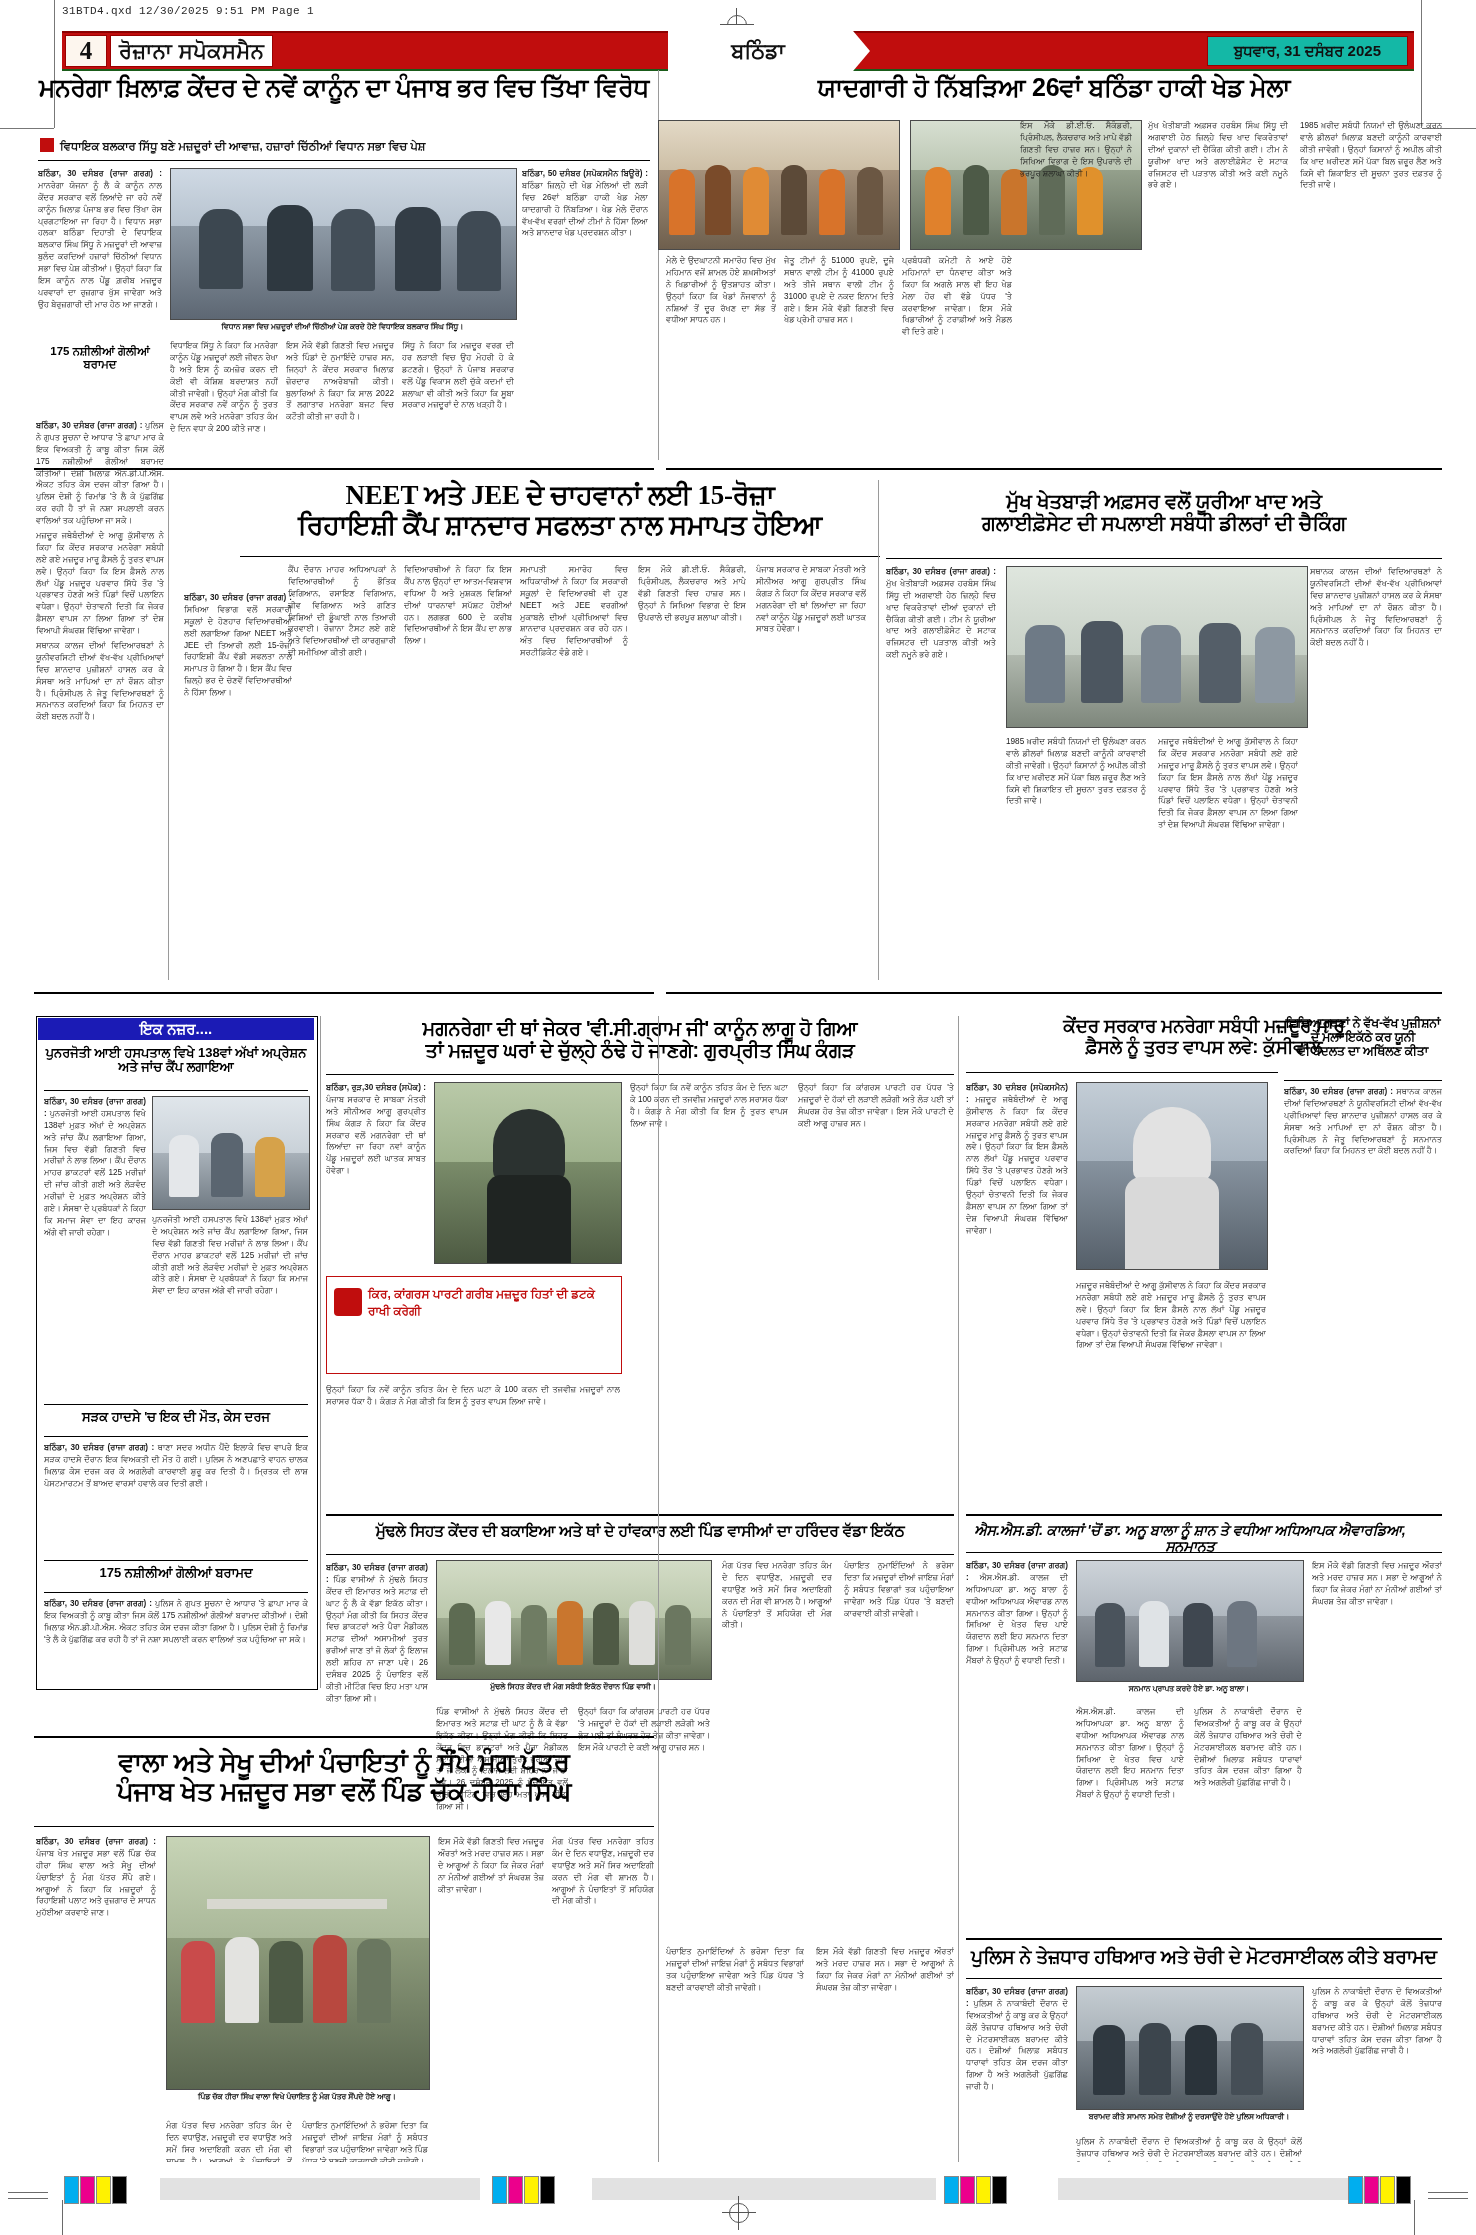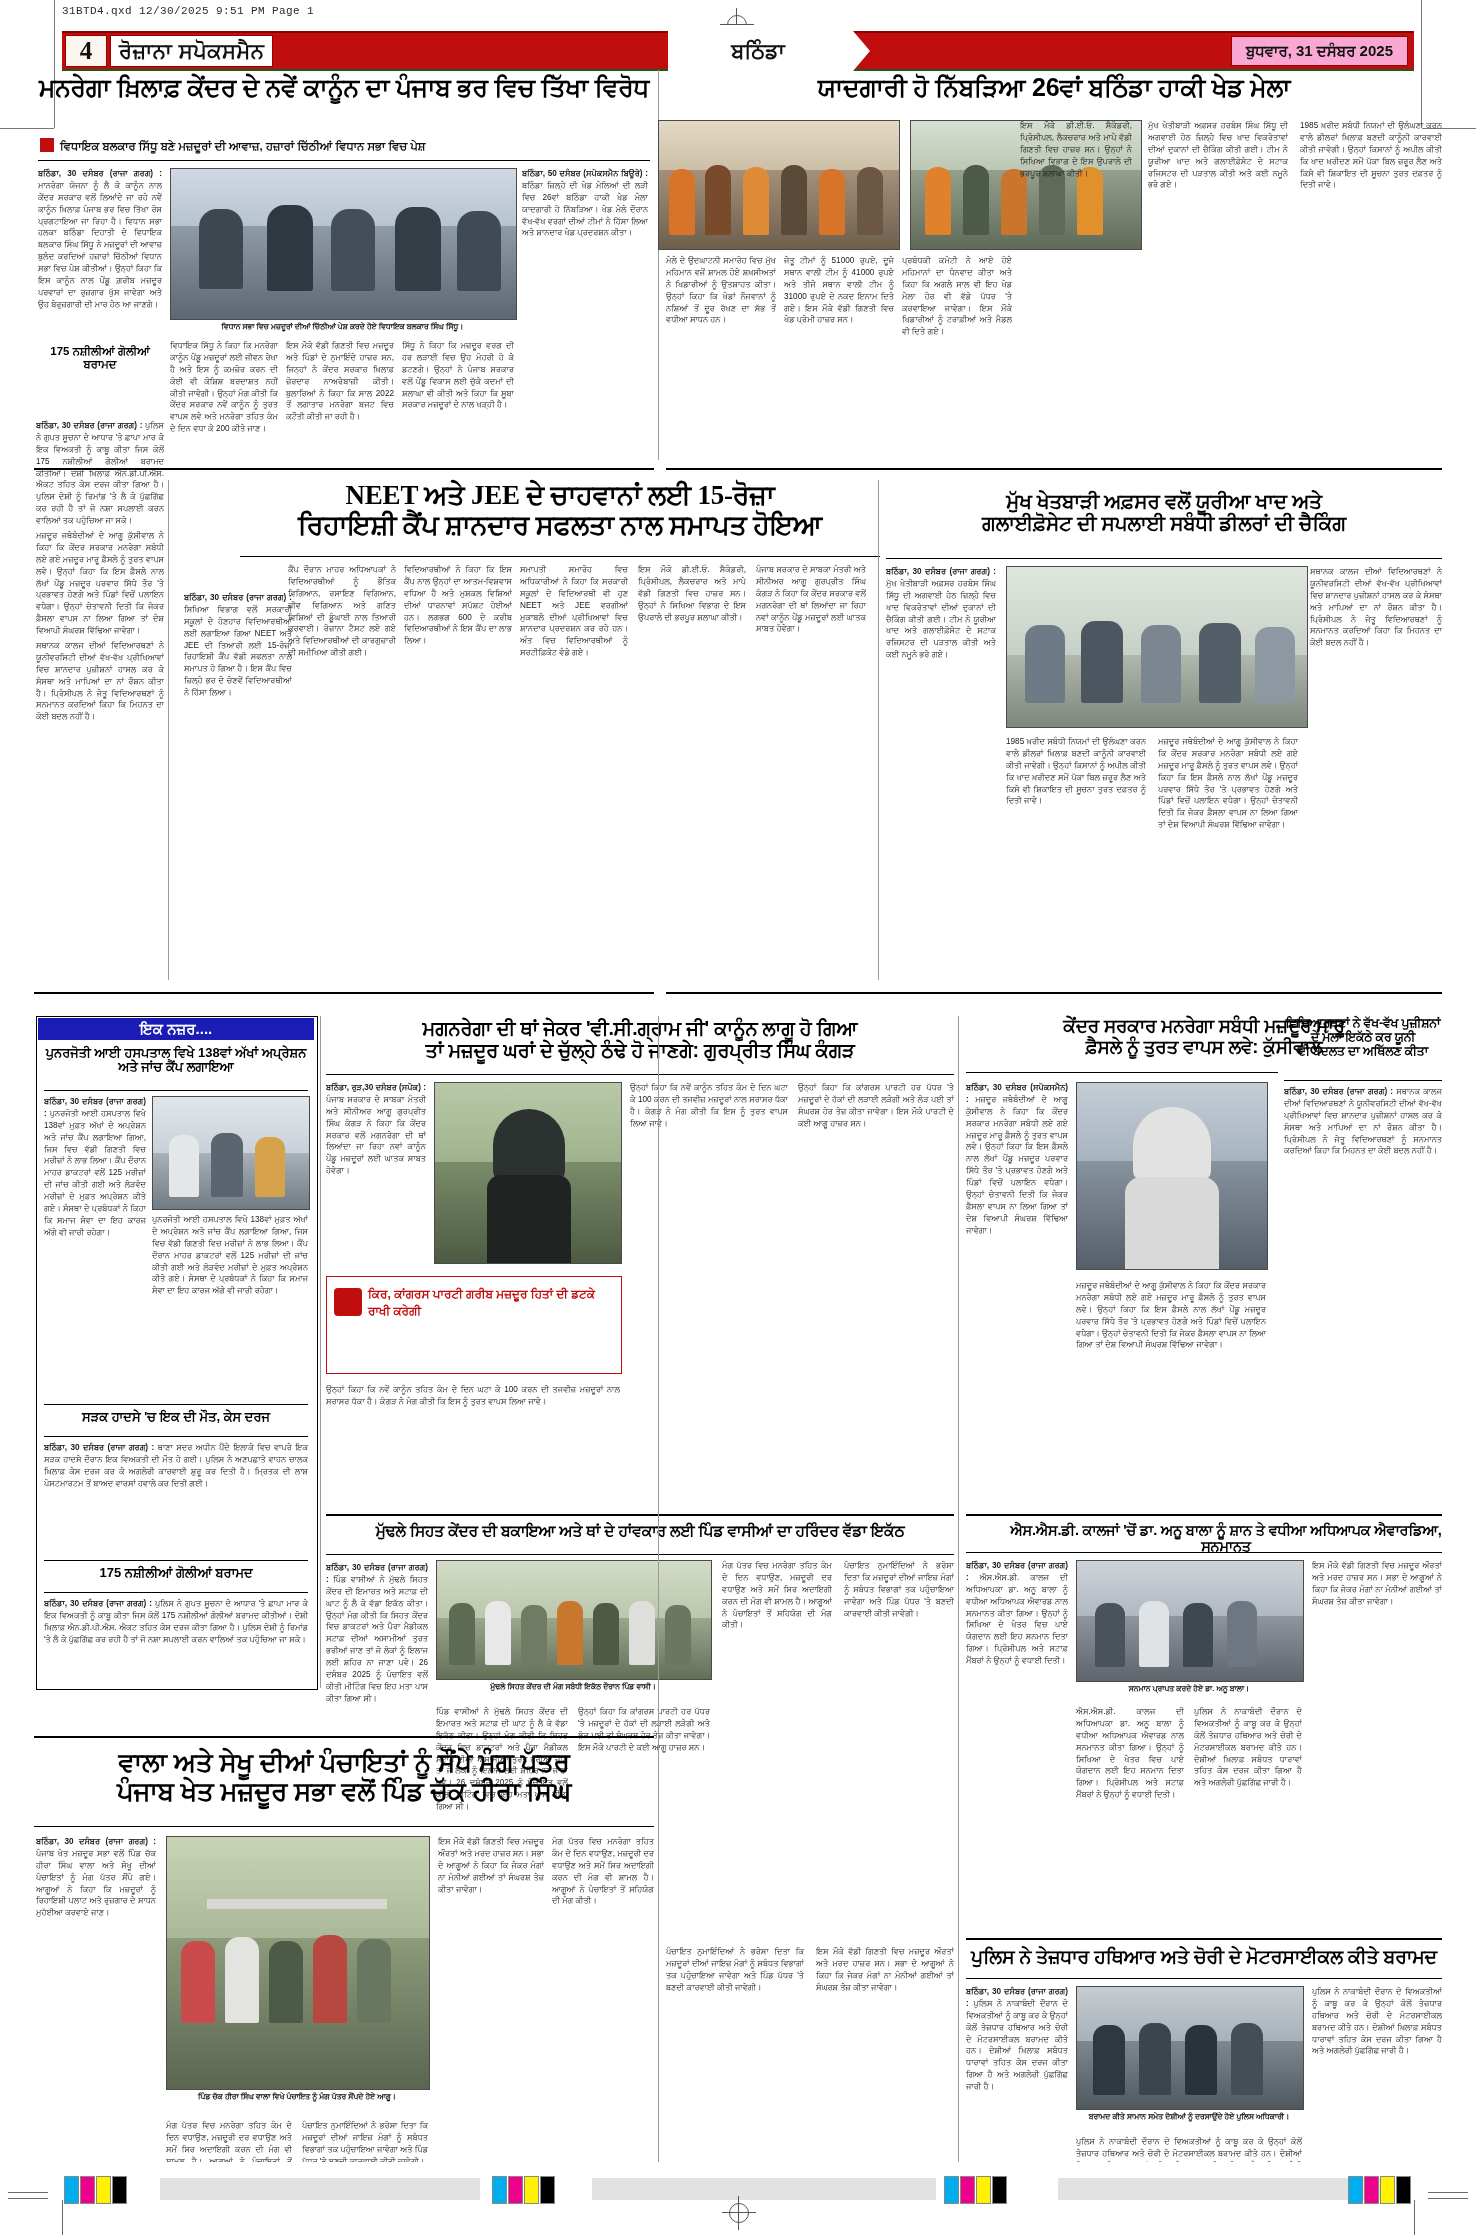--- a/index.html
+++ b/index.html
@@ -17,21 +17,21 @@
   .regcirc{position:absolute;left:7px;top:7px;width:18px;height:18px;border:1px solid #555;border-radius:50%;}
 
   .trimline{position:absolute;background:#777;}
 
   
   .masthead{position:absolute;left:62px;top:31px;width:1352px;height:36px;background:#c00d0d;border-top:2px solid #8c0000;border-bottom:2px solid #1a5c1a;}
   .mh-num{position:absolute;left:3px;top:2px;width:40px;height:30px;background:#fdf6ee;border:1px solid #9a0000;display:flex;align-items:center;justify-content:center;font-weight:bold;font-size:25px;color:#111;font-family:"Liberation Serif",serif;}
   .mh-brand{position:absolute;left:48px;top:2px;height:30px;background:#ffffff;border:1px solid #9a0000;display:flex;align-items:center;padding:0 8px;font-size:21px;font-weight:bold;color:#111;letter-spacing:.5px;}
   .mh-tab{position:absolute;left:606px;top:-8px;width:180px;height:52px;background:#fff;display:flex;align-items:center;justify-content:center;font-size:21px;font-weight:bold;color:#111;z-index:4;}
   .mh-tab:after{content:"";position:absolute;right:-22px;top:0;border-top:26px solid transparent;border-bottom:26px solid transparent;border-left:22px solid #fff;}
-  .mh-date{position:absolute;right:6px;top:3px;height:28px;background:#f9a8d4;border:1px solid #9a0000;display:flex;align-items:center;padding:0 14px;font-size:15px;font-weight:bold;color:#111;}
+  .mh-date{position:absolute;right:6px;top:3px;height:28px;background:#14b8a6;border:1px solid #9a0000;display:flex;align-items:center;padding:0 26px;font-size:15px;font-weight:bold;color:#111;}
 
   
   .hl{font-weight:bold;color:#000;text-align:center;line-height:1.12;letter-spacing:-.2px;}
   .body-col{font-size:8.2px;line-height:1.45;text-align:justify;color:#1a1a1a;hyphens:auto;overflow:hidden;}
   .body-col p{margin:0 0 3px 0;}
   .dateline{font-weight:bold;}
   .vrule{position:absolute;width:1px;background:#9a9a9a;}
 
   
   .photo{position:absolute;border:1px solid #4a4a4a;overflow:hidden;background:#cfd6cf;}
@@ -356,21 +356,21 @@
   <div class="body-col" style="position:absolute;left:578px;top:1706px;width:132px;height:220px;">
     <p>ਉਨ੍ਹਾਂ ਕਿਹਾ ਕਿ ਕਾਂਗਰਸ ਪਾਰਟੀ ਹਰ ਪੱਧਰ 'ਤੇ ਮਜ਼ਦੂਰਾਂ ਦੇ ਹੱਕਾਂ ਦੀ ਲੜਾਈ ਲੜੇਗੀ ਅਤੇ ਲੋੜ ਪਈ ਤਾਂ ਸੰਘਰਸ਼ ਹੋਰ ਤੇਜ਼ ਕੀਤਾ ਜਾਵੇਗਾ। ਇਸ ਮੌਕੇ ਪਾਰਟੀ ਦੇ ਕਈ ਆਗੂ ਹਾਜ਼ਰ ਸਨ।</p>
   </div>
   <div class="body-col" style="position:absolute;left:722px;top:1560px;width:110px;height:366px;">
     <p>ਮੰਗ ਪੱਤਰ ਵਿਚ ਮਨਰੇਗਾ ਤਹਿਤ ਕੰਮ ਦੇ ਦਿਨ ਵਧਾਉਣ, ਮਜ਼ਦੂਰੀ ਦਰ ਵਧਾਉਣ ਅਤੇ ਸਮੇਂ ਸਿਰ ਅਦਾਇਗੀ ਕਰਨ ਦੀ ਮੰਗ ਵੀ ਸ਼ਾਮਲ ਹੈ। ਆਗੂਆਂ ਨੇ ਪੰਚਾਇਤਾਂ ਤੋਂ ਸਹਿਯੋਗ ਦੀ ਮੰਗ ਕੀਤੀ।</p>
   </div>
   <div class="body-col" style="position:absolute;left:844px;top:1560px;width:110px;height:366px;">
     <p>ਪੰਚਾਇਤ ਨੁਮਾਇੰਦਿਆਂ ਨੇ ਭਰੋਸਾ ਦਿਤਾ ਕਿ ਮਜ਼ਦੂਰਾਂ ਦੀਆਂ ਜਾਇਜ਼ ਮੰਗਾਂ ਨੂੰ ਸਬੰਧਤ ਵਿਭਾਗਾਂ ਤਕ ਪਹੁੰਚਾਇਆ ਜਾਵੇਗਾ ਅਤੇ ਪਿੰਡ ਪੱਧਰ 'ਤੇ ਬਣਦੀ ਕਾਰਵਾਈ ਕੀਤੀ ਜਾਵੇਗੀ।</p>
   </div>
 
-  <div class="hl" style="position:absolute;left:988px;top:1522px;width:476px;font-size:14.5px;">ਐਸ.ਐਸ.ਡੀ. ਕਾਲਜਾਂ 'ਚੋਂ ਡਾ. ਅਨੂ ਬਾਲਾ ਨੂੰ ਸ਼ਾਨ ਤੇ ਵਧੀਆ ਅਧਿਆਪਕ ਐਵਾਰਡਿਆ, ਸਨਮਾਨਤ</div>
+  <div class="hl" style="position:absolute;left:952px;top:1522px;width:476px;font-size:14.5px;font-style:italic;">ਐਸ.ਐਸ.ਡੀ. ਕਾਲਜਾਂ 'ਚੋਂ ਡਾ. ਅਨੂ ਬਾਲਾ ਨੂੰ ਸ਼ਾਨ ਤੇ ਵਧੀਆ ਅਧਿਆਪਕ ਐਵਾਰਡਿਆ, ਸਨਮਾਨਤ</div>
   <div class="hrule" style="left:966px;top:1552px;width:476px;"></div>
 
   <div class="body-col" style="position:absolute;left:966px;top:1560px;width:102px;height:172px;">
     <p><span class="dateline">ਬਠਿੰਡਾ, 30 ਦਸੰਬਰ (ਰਾਜਾ ਗਰਗ) :</span> <span>ਐਸ.ਐਸ.ਡੀ. ਕਾਲਜ ਦੀ ਅਧਿਆਪਕਾ ਡਾ. ਅਨੂ ਬਾਲਾ ਨੂੰ ਵਧੀਆ ਅਧਿਆਪਕ ਐਵਾਰਡ ਨਾਲ ਸਨਮਾਨਤ ਕੀਤਾ ਗਿਆ। ਉਨ੍ਹਾਂ ਨੂੰ ਸਿਖਿਆ ਦੇ ਖੇਤਰ ਵਿਚ ਪਾਏ ਯੋਗਦਾਨ ਲਈ ਇਹ ਸਨਮਾਨ ਦਿਤਾ ਗਿਆ। ਪ੍ਰਿੰਸੀਪਲ ਅਤੇ ਸਟਾਫ਼ ਮੈਂਬਰਾਂ ਨੇ ਉਨ੍ਹਾਂ ਨੂੰ ਵਧਾਈ ਦਿਤੀ।</span></p>
   </div>
   <div class="photo" style="left:1076px;top:1560px;width:226px;height:120px;background:#a9b0b8;">
     <div class="sky" style="background:linear-gradient(#cdd3d9,#b0b8c0);height:46%;"></div>
     <div class="grnd" style="background:linear-gradient(#8e959d,#5d646c);height:54%;"></div>
     <div style="position:absolute;left:18px;top:42px;width:30px;height:64px;background:#4a535c;border-radius:12px 12px 2px 2px;"></div>
     <div style="position:absolute;left:62px;top:40px;width:30px;height:66px;background:#dfe3e6;border-radius:12px 12px 2px 2px;"></div>

